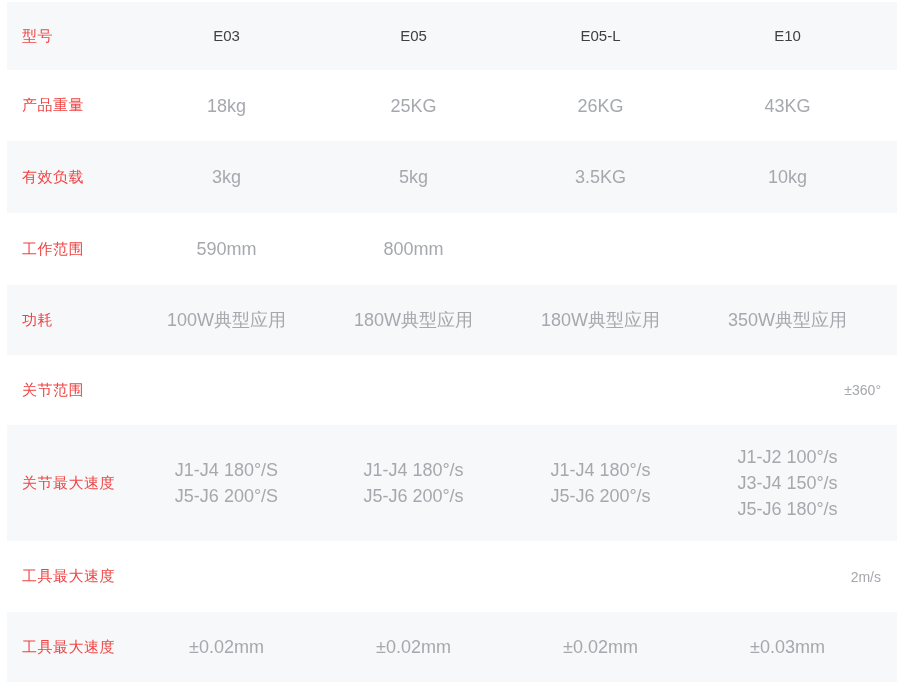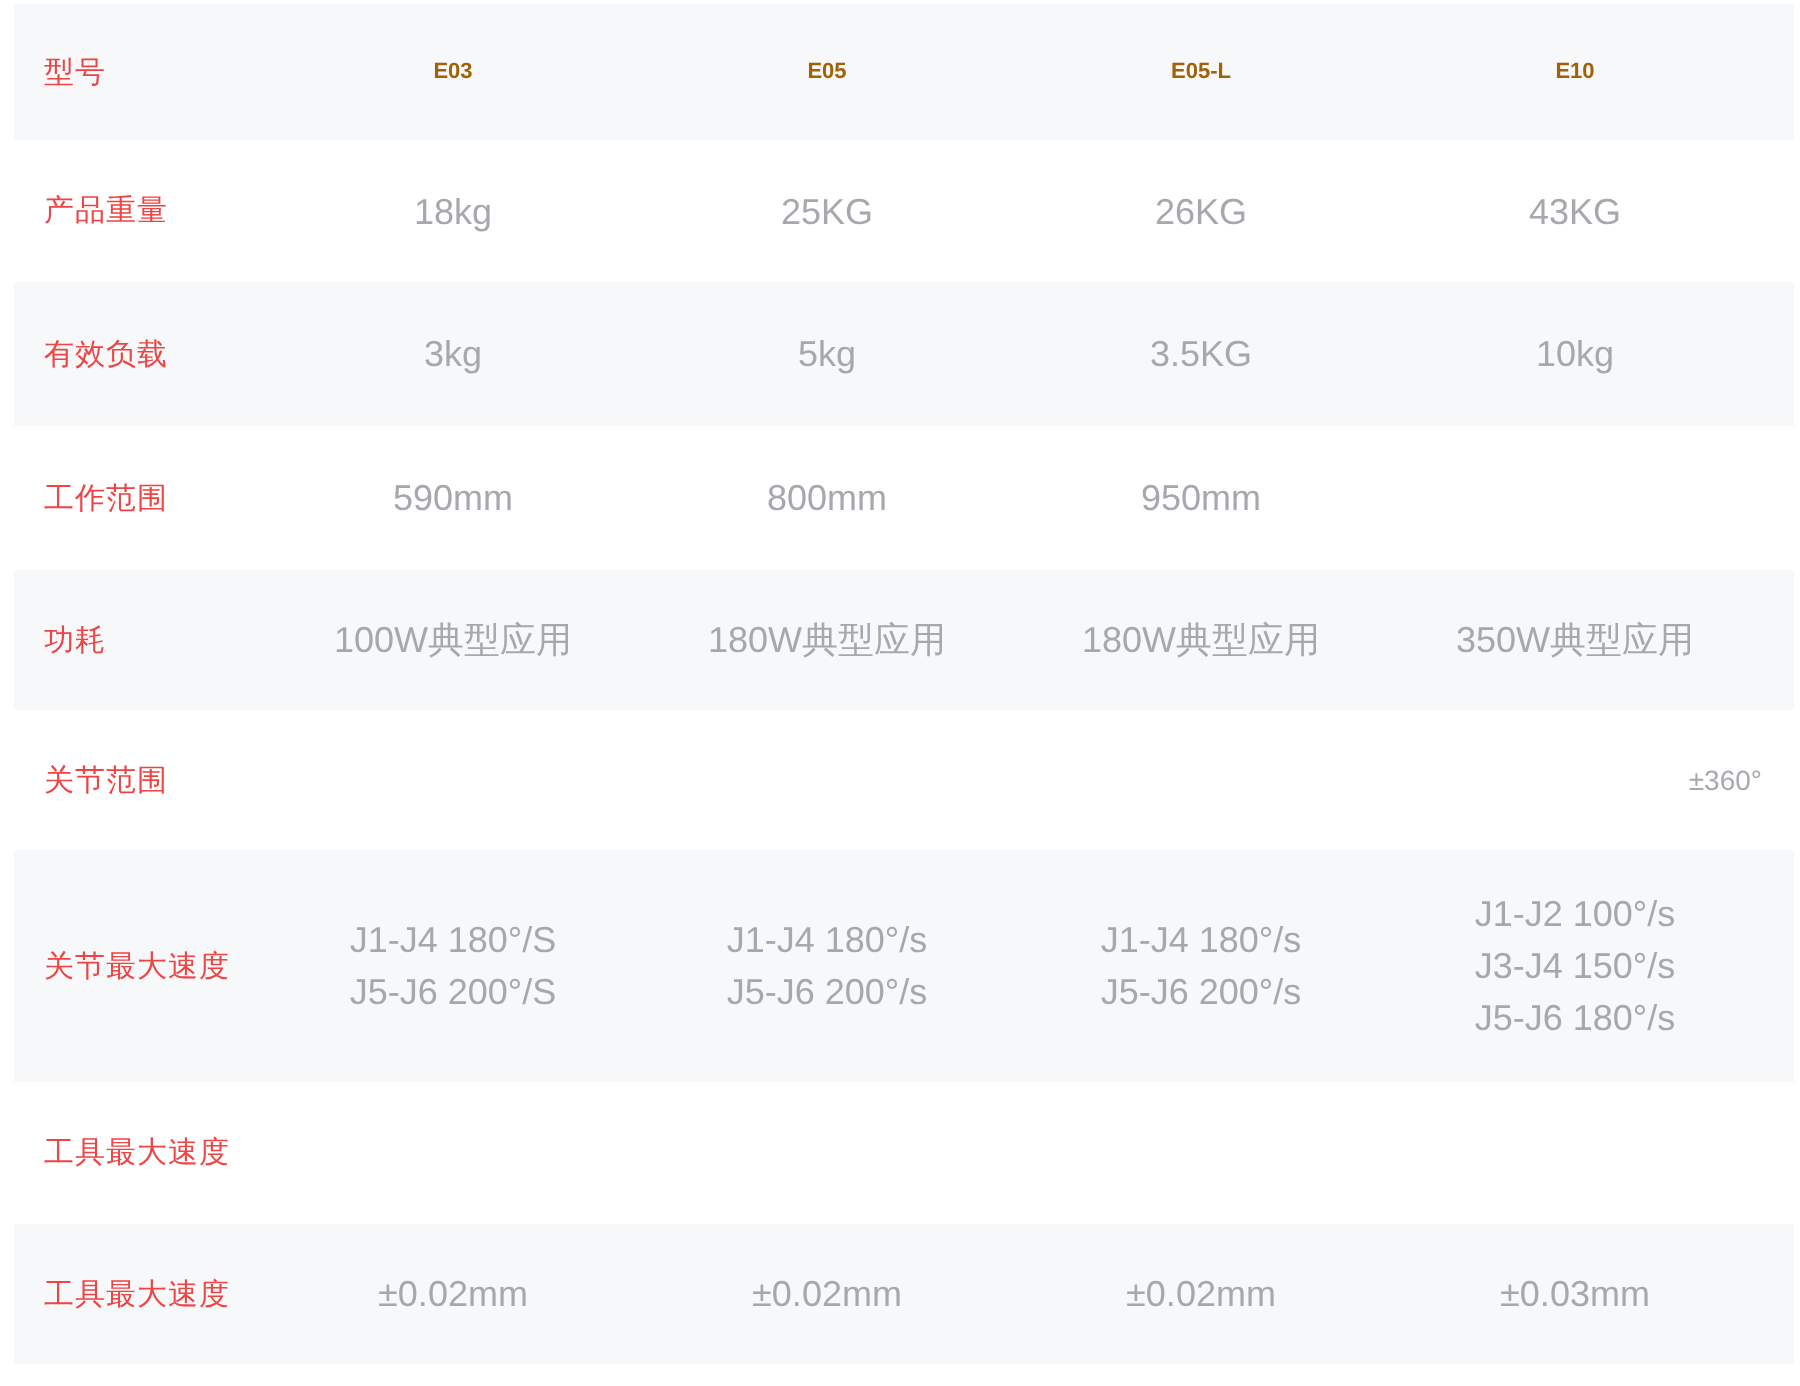--- a/index.html
+++ b/index.html
@@ -34,23 +34,23 @@
   }
   .cell.value{
     width:187px;
     text-align:center;
     font-size:18px;
     color:#a6a8ae;
     white-space:pre-line;
     line-height:26px;
   }
   .cell.value.model{
-    font-size:11px;
-    font-weight:700;
-    color:#a16207;
+    font-size:15px;
+    font-weight:400;
+    color:#404040;
   }
   .cell.merged{
     width:374px;
     text-align:right;
     font-size:14px;
     color:#a6a8ae;
   }
 </style>
 </head>
 <body>
@@ -78,21 +78,20 @@
     <div class="cell value">3kg</div>
     <div class="cell value">5kg</div>
     <div class="cell value">3.5KG</div>
     <div class="cell value">10kg</div>
   </div>
 
   <div class="row h72">
     <div class="cell label">工作范围</div>
     <div class="cell value">590mm</div>
     <div class="cell value">800mm</div>
-    <div class="cell value">950mm</div>
   </div>
 
   <div class="row stripe h70">
     <div class="cell label">功耗</div>
     <div class="cell value">100W典型应用</div>
     <div class="cell value">180W典型应用</div>
     <div class="cell value">180W典型应用</div>
     <div class="cell value">350W典型应用</div>
   </div>
 
@@ -113,20 +112,21 @@
 J5-J6 200°/s</div>
     <div class="cell value">J1-J2 100°/s
 J3-J4 150°/s
 J5-J6 180°/s</div>
   </div>
 
   <div class="row h71">
     <div class="cell label">工具最大速度</div>
     <div class="cell value"></div>
     <div class="cell value"></div>
+    <div class="cell merged">2m/s</div>
   </div>
 
   <div class="row stripe h70">
     <div class="cell label">工具最大速度</div>
     <div class="cell value">±0.02mm</div>
     <div class="cell value">±0.02mm</div>
     <div class="cell value">±0.02mm</div>
     <div class="cell value">±0.03mm</div>
   </div>
 

